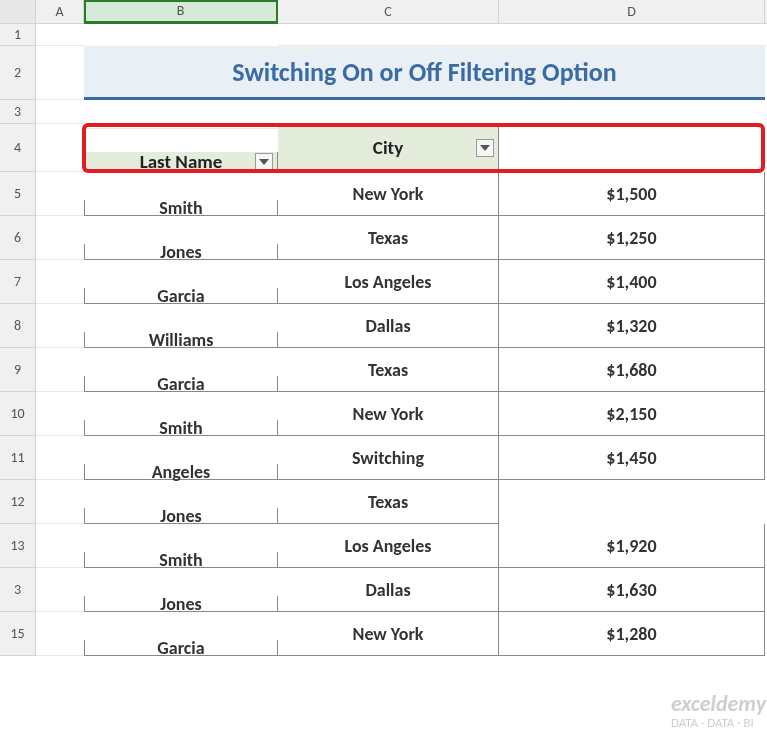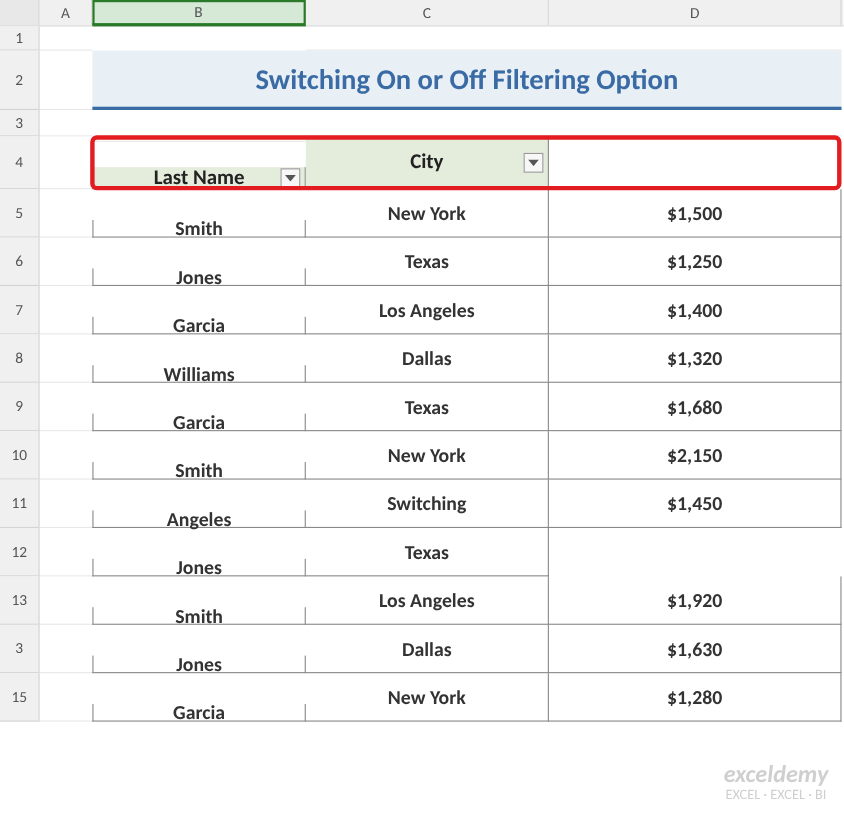--- a/index.html
+++ b/index.html
@@ -34,21 +34,21 @@
     .th-b { border-left: 1px solid #888; }
     
     .filter-btn { position: absolute; right: 4px; top: 50%; transform: translateY(-50%); width: 18px; height: 18px; border: 1px solid #999; background: #f7f7f7; display: flex; align-items: center; justify-content: center; cursor: pointer; }
     .filter-btn svg { width: 10px; height: 6px; }
     
     .td { border: 1px solid #888; border-top: none; border-left: none; font-size: 18px; color: #333; font-weight: bold; }
     .td-b { border-left: 1px solid #888; }
     
     .sel-cursor { position: absolute; left: 84px; top: 0px; width: 194px; height: 24px; border: 2px solid #2a7a2a; pointer-events: none; z-index: 5; }
     
-    .watermark { position: absolute; right: 14px; bottom: 10px; text-align: center; color: #cfcfcf; font-size: 13px; line-height: 1.1; }
+    .watermark { position: absolute; right: 1px; bottom: 10px; text-align: left; color: #cfcfcf; font-size: 13px; line-height: 1.1; }
     .watermark .logo { font-size: 22px; font-weight: bold; font-style: italic; }
   </style>
 </head>
 <body>
 
 <div class="sel-cursor"></div>
 
 <div class="col-headers">
   <div class="corner"></div>
   <div class="col-h col-a">A</div>
@@ -176,14 +176,14 @@
       <div class="row-h">15</div>
       <div class="cell cell-a"></div>
       <div class="cell td td-b cell-b">Garcia</div>
       <div class="cell td cell-c">New York</div>
       <div class="cell td cell-d">$1,280</div>
     </div>
   </div>
 
 <div class="watermark">
   <div class="logo">exceldemy</div>
-  <div>EXCEL · EXCEL · BI</div>
+  <div>DATA · DATA · BI</div>
 </div>
 
 </body></html>

